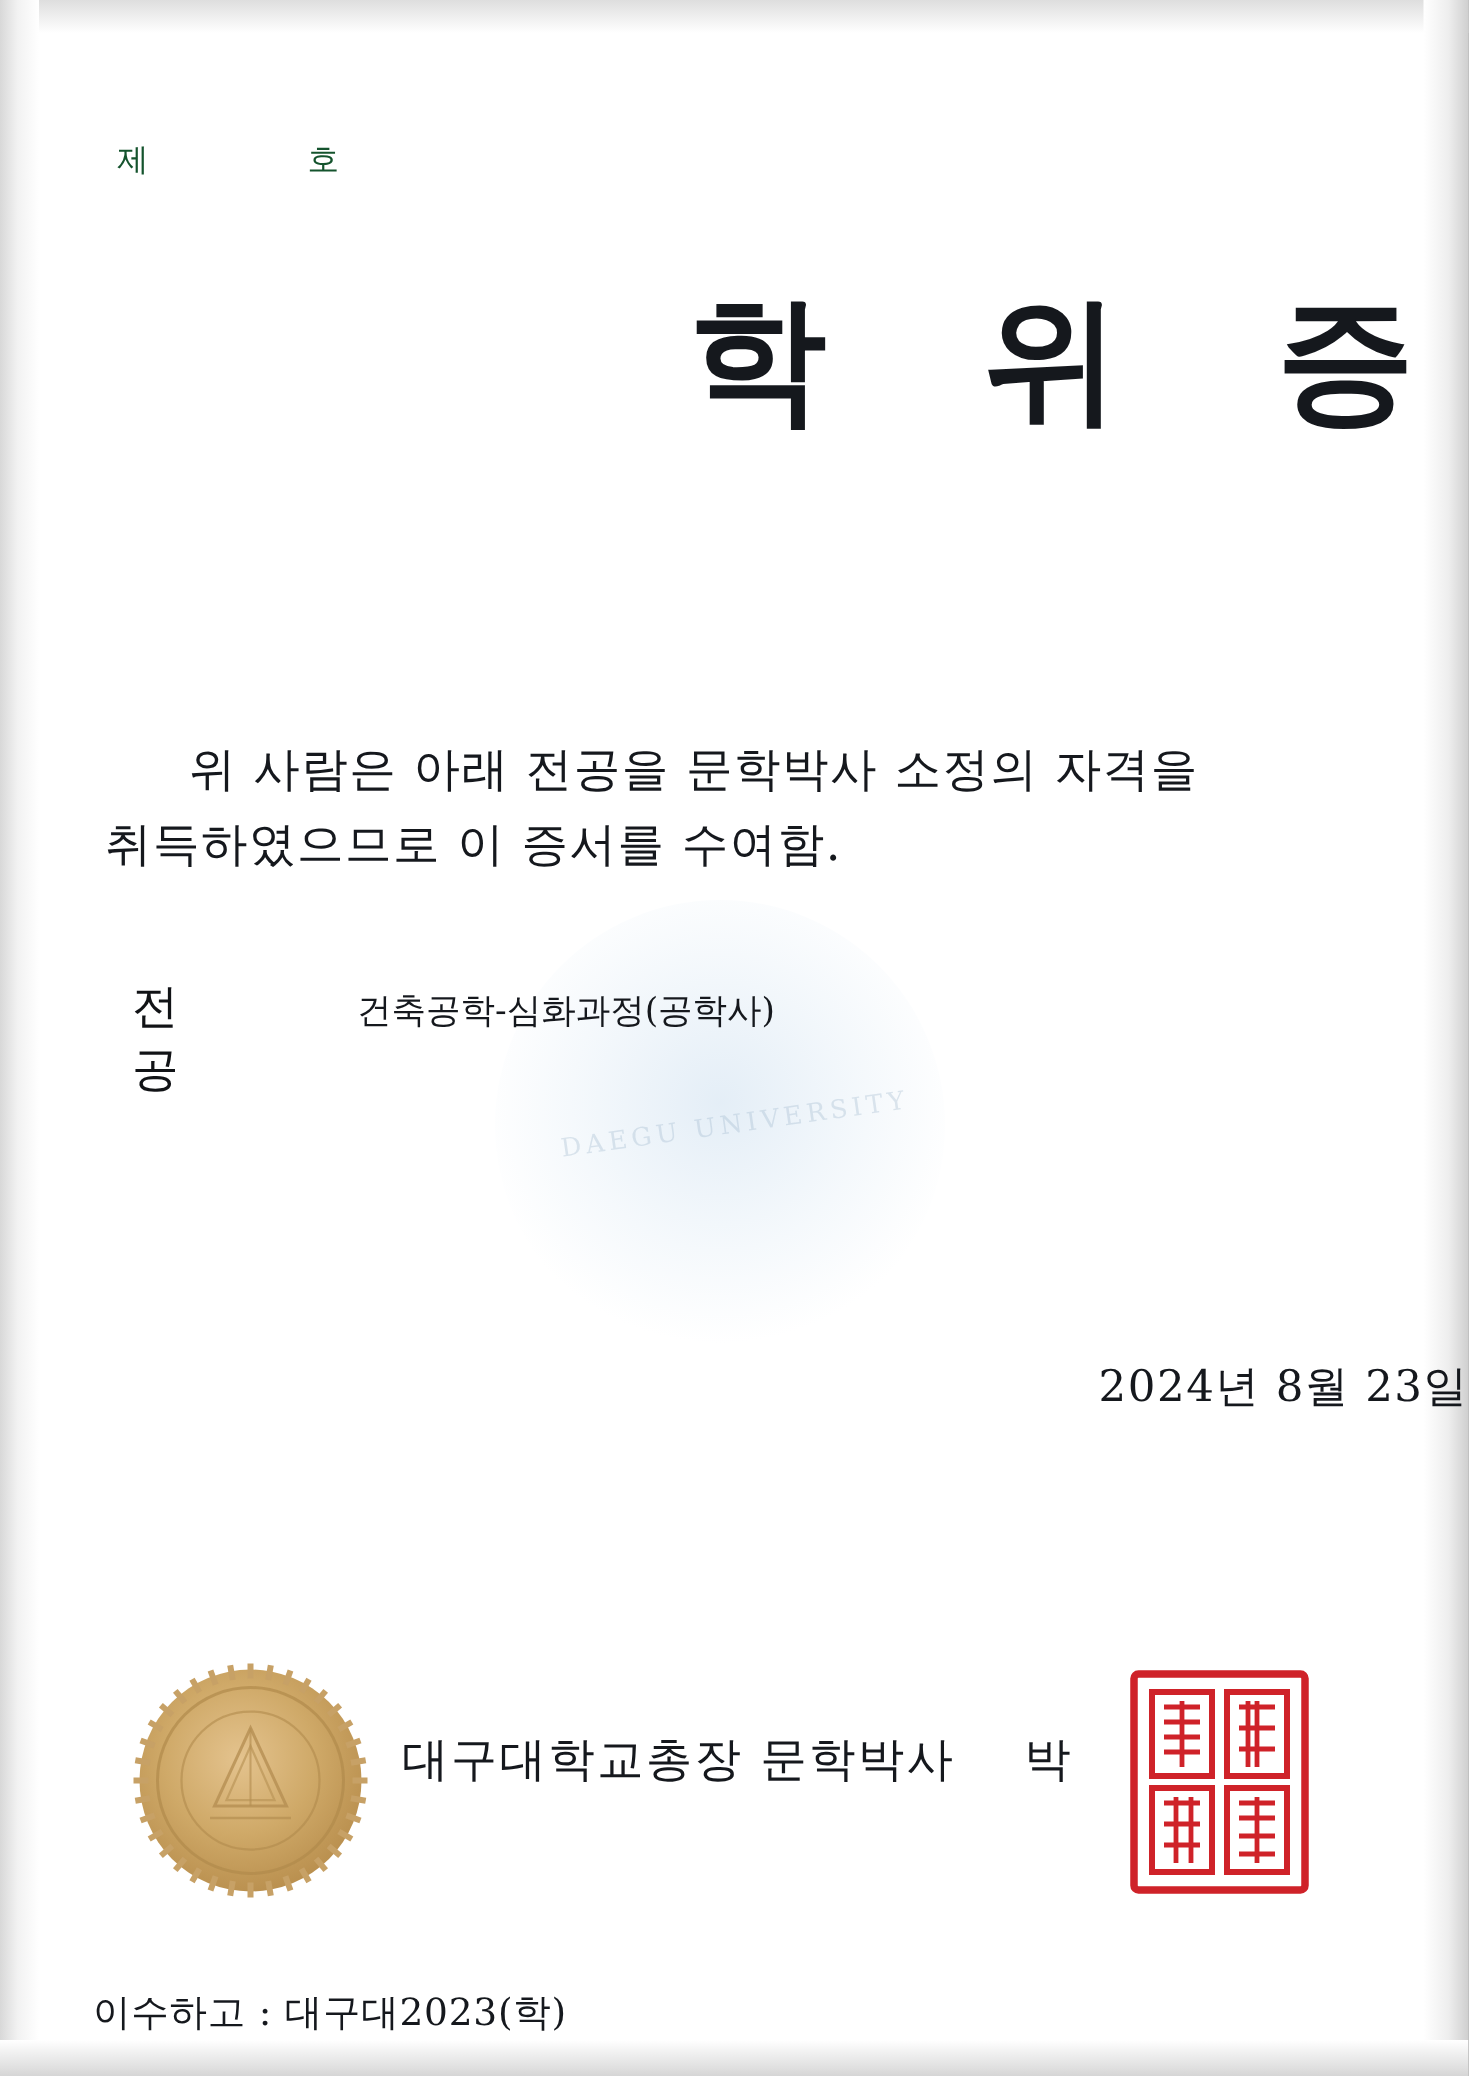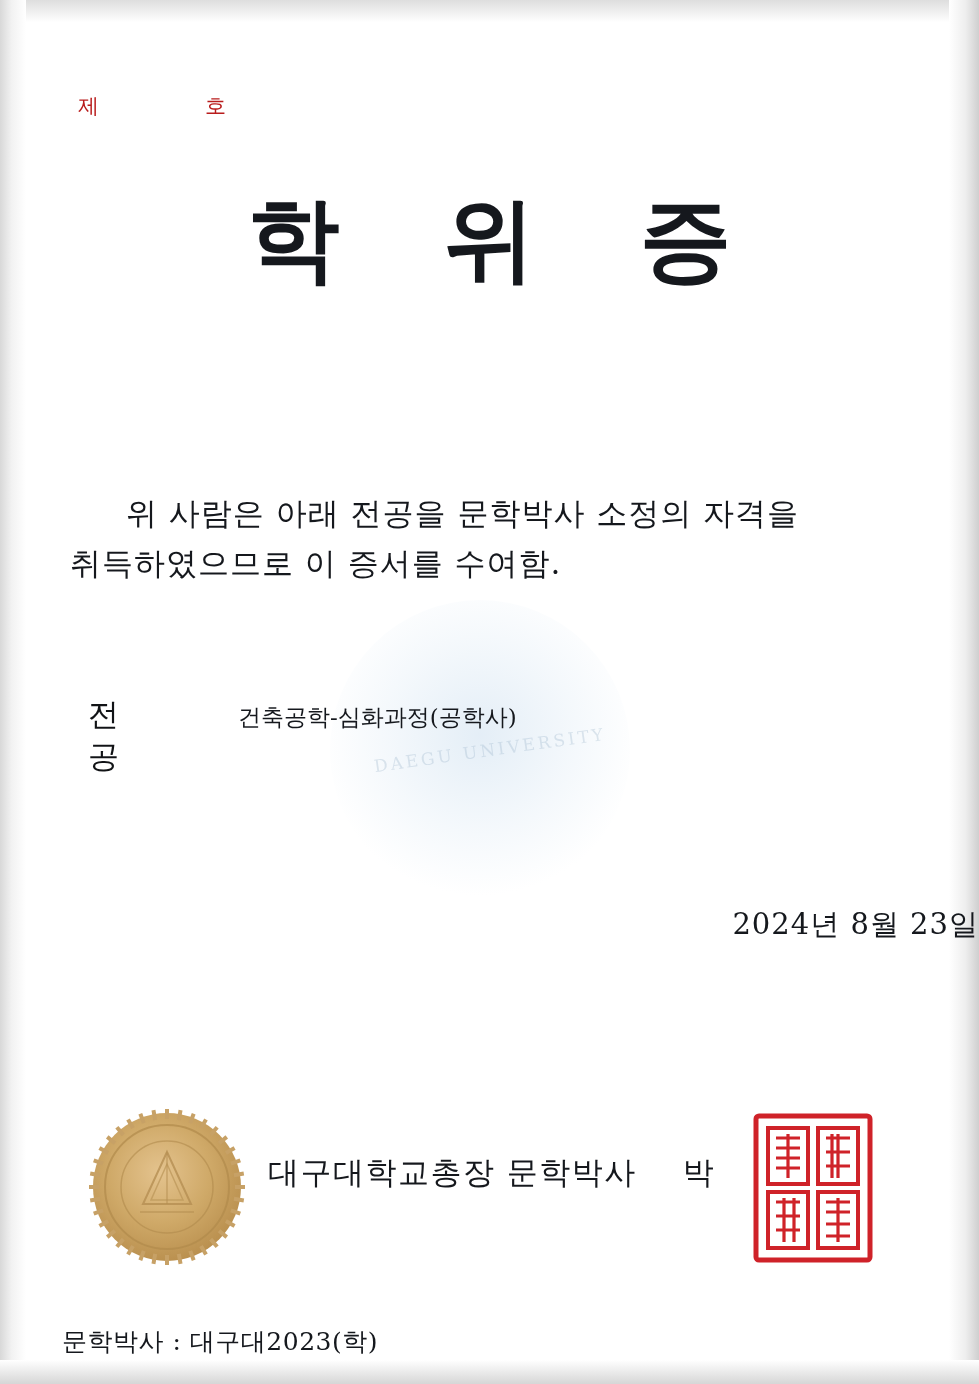--- a/index.html
+++ b/index.html
@@ -72,34 +72,34 @@
     white-space: nowrap;
   }
 
   
   .doc-number-line {
     position: absolute;
     left: 78px;
     top: 92px;
     font-size: 21px;
     letter-spacing: 2px;
-    color: #b91c1c;
+    color: #14532d;
   }
   .doc-number-line .gap {
     display: inline-block;
     width: 104px;
   }
 
   
   .doc-title {
     position: absolute;
     left: 0;
     top: 178px;
     width: 979px;
-    text-align: center;
+    text-align: right;
     font-size: 92px;
     font-weight: 700;
     letter-spacing: 36px;
     text-indent: 36px;
     color: #15181d;
     font-family: "DejaVu Serif", "Liberation Serif", serif;
   }
 
   
   .body-text {
@@ -114,21 +114,21 @@
   }
   .body-text .indent {
     display: inline-block;
     width: 56px;
   }
 
   
   .major-row {
     position: absolute;
     left: 88px;
-    top: 694px;
+    top: 650px;
     width: 820px;
     display: flex;
     align-items: baseline;
   }
   .major-label {
     font-size: 31px;
     letter-spacing: 1px;
     width: 150px;
   }
   .major-label .sp {
@@ -314,17 +314,17 @@
       <g stroke="#cf2229" stroke-width="3.2" fill="none">
         <path d="M24 26 H48 M24 36 H48 M24 46 H48 M24 56 H48 M36 22 V66"></path>
         <path d="M74 26 H98 M74 40 H98 M74 54 H98 M86 22 V66 M80 22 V66"></path>
         <path d="M24 90 H48 M24 104 H48 M24 118 H48 M32 86 V130 M42 86 V130"></path>
         <path d="M74 90 H98 M74 100 H98 M74 112 H98 M74 124 H98 M86 86 V130"></path>
       </g>
     </svg>
   </div>
 
   <div class="degree-number">
-    <span>문학박사 :</span>
+    <span>이수하고 :</span>
     <span>대구대2023(학)</span>
   </div>
 
 </div>
 
 </body></html>

